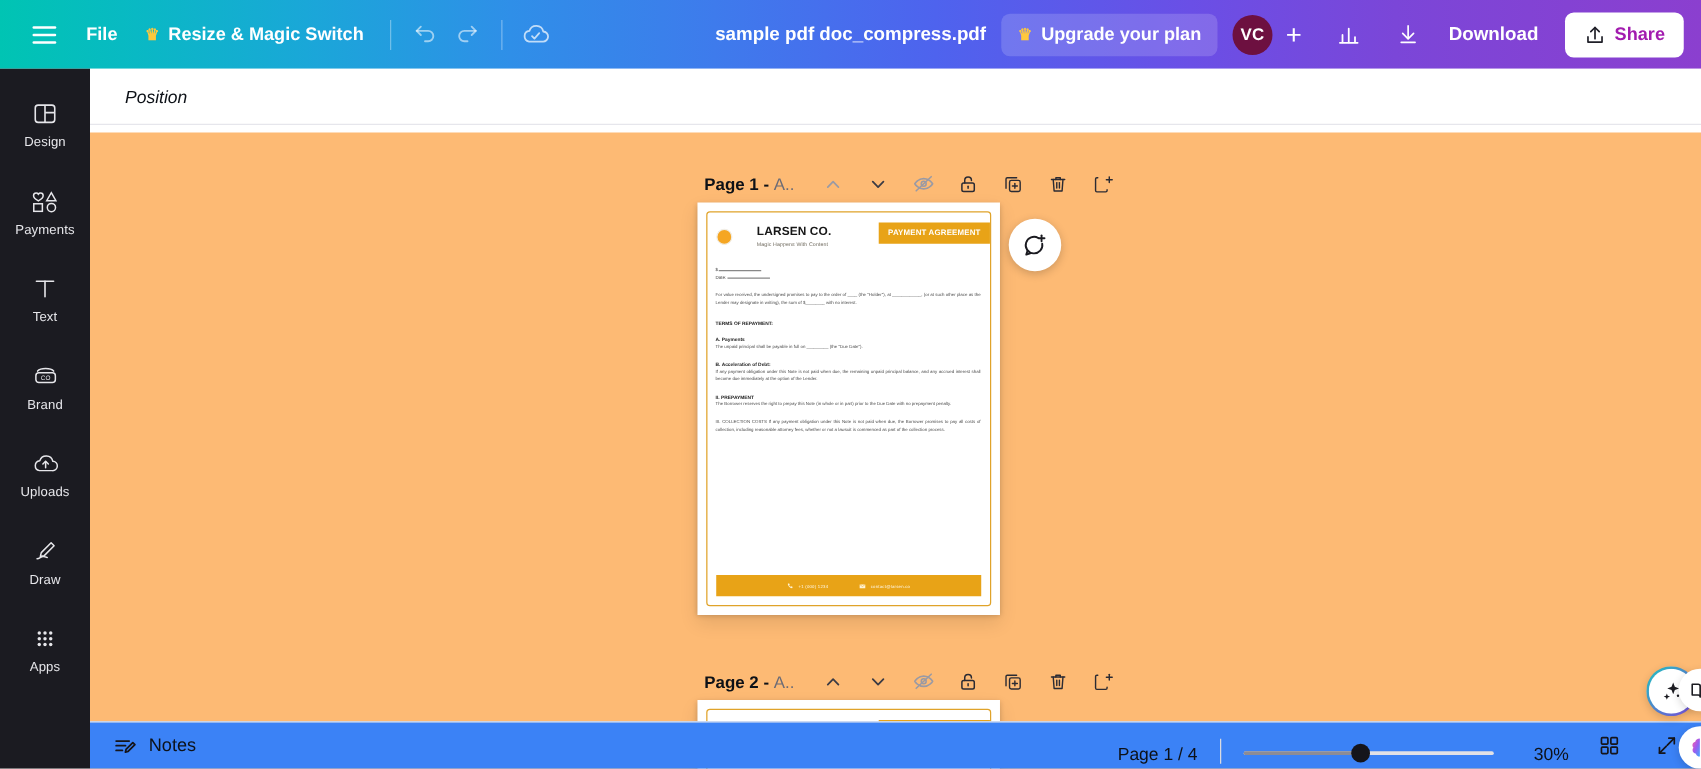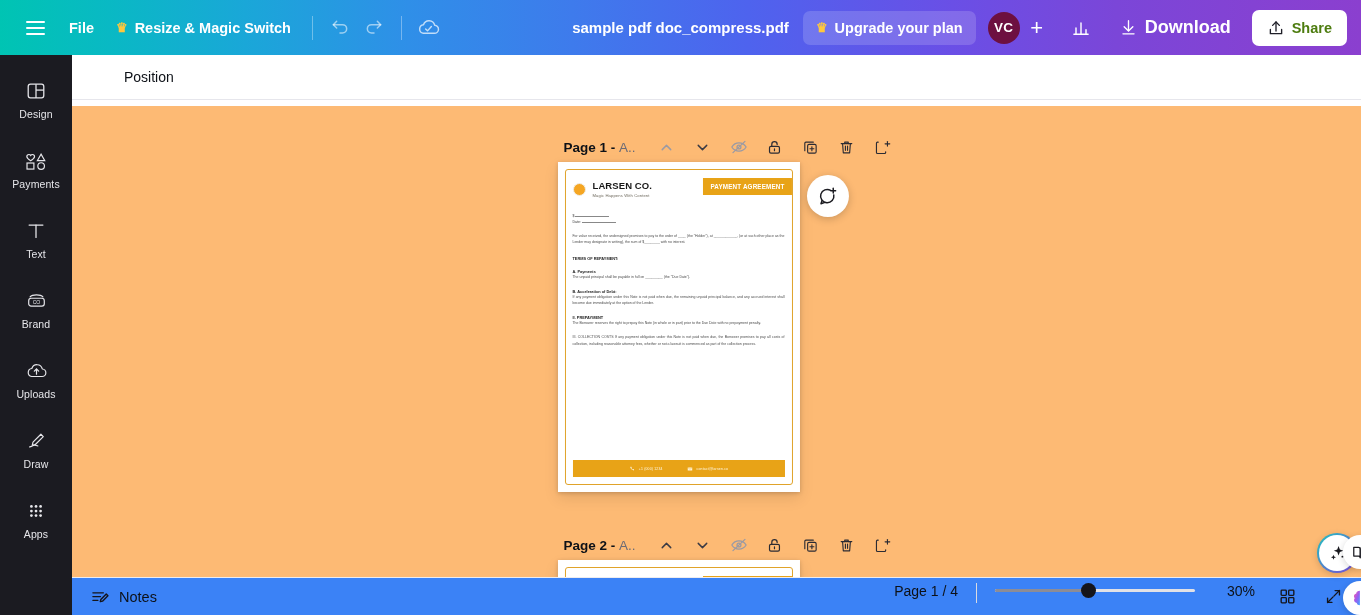--- a/index.html
+++ b/index.html
@@ -52,26 +52,26 @@
     width: 32px; height: 32px; border-radius: 50%; background: #6d1040;
     color: #fff; font-size: 13.5px; font-weight: 700;
     display:flex; align-items:center; justify-content:center;
     margin-left: 12px; cursor: pointer; letter-spacing: .3px;
   }
   .plus-btn {
     width: 30px; height: 30px; display:flex; align-items:center; justify-content:center;
     font-size: 22px; font-weight: 300; color:#fff; cursor:pointer; margin-left: 2px;
   }
   .dl-btn {
-    height: 34px; display:flex; align-items:center; gap: 7px; padding: 0 11px;
-    border-radius: 7px; font-size: 18px; font-weight: 700; cursor: pointer;
+    height: 34px; display:flex; align-items:center; gap: 23px; padding: 0 11px;
+    border-radius: 7px; font-size: 15px; font-weight: 700; cursor: pointer;
   }
   .share-btn {
     height: 36px; display:flex; align-items:center; gap: 7px; padding: 0 15px;
-    border-radius: 7px; background:#fff; color:#4d7c0f;
+    border-radius: 7px; background:#fff; color:#a21caf;
     font-size: 14.5px; font-weight: 700; cursor:pointer; margin-left: 10px;
   }
 
   
   .rail {
     position: absolute; top: 55px; left: 0; width: 72px; height: 560px;
     background: #1b1b21; display: flex; flex-direction: column;
     align-items: center; padding-top: 12px;
   }
   .rail-item {
@@ -79,21 +79,21 @@
     align-items:center; justify-content:center; gap: 6px;
     color: #e6e6ea; cursor: pointer; border-radius: 8px; margin-bottom: 4px;
   }
   .rail-label { font-size: 10.5px; font-weight: 400; letter-spacing: .1px; }
   .rail-item svg { display:block; }
 
   
   .subbar {
     position: absolute; top: 55px; left: 72px; width: 1289px; height: 45px;
     background: #fff; border-bottom: 1px solid #e6e6ec;
-    display:flex; align-items:center; padding-left: 52px;
+    display:flex; align-items:center; padding-left: 28px; font-style: italic;
   }
   .subbar .pos { font-size: 14px; color: #0d1117; font-weight: 400; cursor: pointer; }
 
   
   .canvas {
     position: absolute; top: 106px; left: 72px; width: 1313px; height: 515px;
     background: #fdba74; overflow: hidden;
   }
   .pagewrap { position: absolute; left: 50%; transform: translateX(-50%); }
   .page-toolbar {
@@ -116,21 +116,21 @@
   .doc-inner {
     position: absolute; inset: 7px 7px 7px 7px;
     border: 1.4px solid #e0a32a; border-radius: 3px;
     overflow: hidden;
   }
   .doc-head { display:flex; align-items: flex-start; padding: 10px 0 0 7px; }
   .logo-dot {
     width: 13px; height: 13px; border-radius: 50%; background:#f5a623;
     border: 1.6px solid #f1eee6; margin-top: 3px; flex: none;
   }
-  .brandtxt { margin-left: 7px; }
+  .brandtxt { margin-left: 20px; }
   .brandname { font-size: 9.5px; font-weight: 700; color:#171717; letter-spacing: .1px; }
   .brandtag {
     font-size: 4.2px; color: #6f6a5e; margin-top: 1.5px; letter-spacing: .1px;
     filter: blur(.22px);
   }
   .badge {
     position: absolute; right: 0; top: 8px;
     background: #e8a317; color: #fff; font-size: 6.3px; font-weight: 700;
     padding: 5px 7px; letter-spacing: .15px;
   }
@@ -184,21 +184,21 @@
   }
 
   
   .bottombar {
     position: absolute; bottom: 0; left: 72px; width: 1289px; height: 38px;
     background:#3b82f6; display:flex; align-items:center;
     padding: 0 14px 0 18px; border-top: 1px solid #ececf0;
   }
   .notes { display:flex; align-items:center; gap: 9px; cursor:pointer; }
   .notes-lbl { font-size: 14.5px; color:#0d1117; }
-  .bb-right { margin-left:auto; display:flex; align-items:flex-start; gap: 18px; }
+  .bb-right { margin-left:auto; display:flex; align-items:flex-end; gap: 18px; }
   .pagecount { font-size: 14px; color:#0d1117; white-space: nowrap; }
   .bb-div { width:1px; height:20px; background:#dadae0; }
   .slider { position: relative; width: 200px; height: 16px; display:flex; align-items:center; cursor:pointer; }
   .track { position:absolute; left:0; right:0; height:3px; background:#e1e1e6; border-radius:2px; }
   .track-f { position:absolute; left:0; width: 47%; height:3px; background:#8c8c96; border-radius:2px; }
   .knob { position:absolute; left: 43%; width: 15px; height: 15px; border-radius:50%; background:#15151b; }
   .zoomval { font-size: 14px; color:#0d1117; width: 42px; text-align:right; }
   .bb-icon { width: 28px; height: 28px; display:flex; align-items:center; justify-content:center; cursor:pointer; }
 </style>
 </head>

